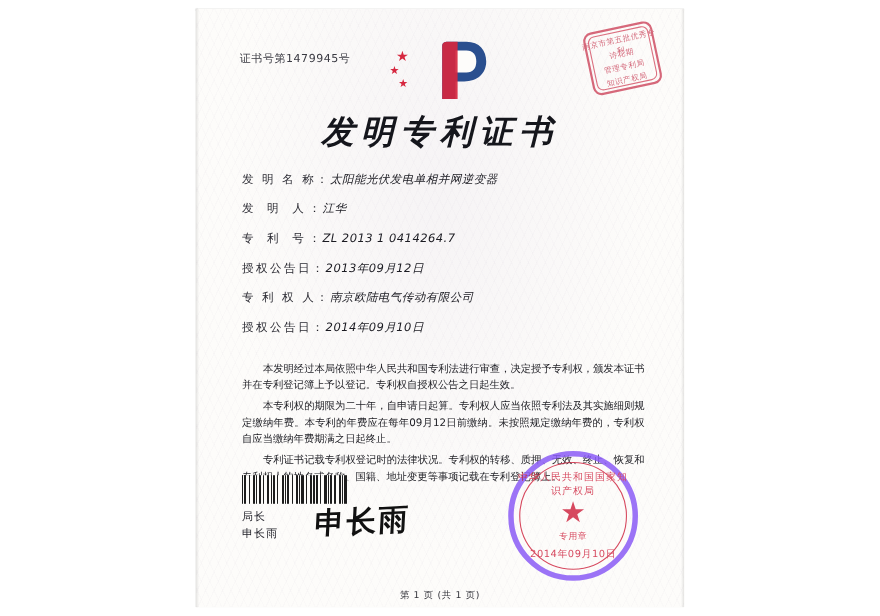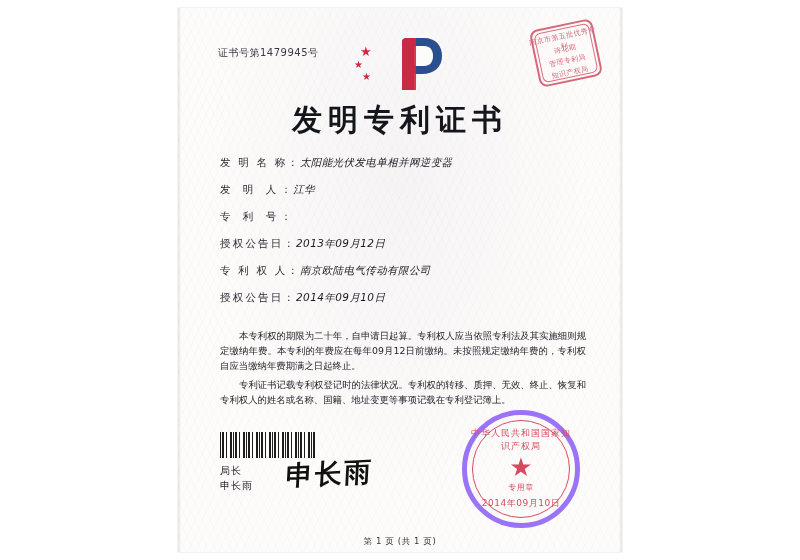--- a/index.html
+++ b/index.html
@@ -135,20 +135,21 @@
   #main-title {
     position: absolute;
     left: 0; right: 0;
     top: 92px;
     text-align: center;
     font-family: "DejaVu Serif", "Liberation Serif", serif;
     font-weight: bold;
     font-size: 30px;
     letter-spacing: 6px;
     color: #15161c;
+    font-style: italic;
   }
 
   
   #fields {
     position: absolute;
     left: 42px;
     top: 148px;
     width: 370px;
     font-size: 10.5px;
     color: #222229;
@@ -334,39 +335,41 @@
         <span class="field-value">太阳能光伏发电单相并网逆变器</span>
       </div>
       <div class="field-row">
         <span class="field-label wide">发 明 人</span>
         <span class="field-colon">：</span>
         <span class="field-value">江华</span>
       </div>
       <div class="field-row">
         <span class="field-label wide">专 利 号</span>
         <span class="field-colon">：</span>
+        <span class="field-value">ZL 2013 1 0414264.7</span>
       </div>
       <div class="field-row">
         <span class="field-label">授权公告日</span>
         <span class="field-colon">：</span>
         <span class="field-value">2013年09月12日</span>
       </div>
       <div class="field-row">
         <span class="field-label">专 利 权 人</span>
         <span class="field-colon">：</span>
         <span class="field-value">南京欧陆电气传动有限公司</span>
       </div>
       <div class="field-row">
         <span class="field-label">授权公告日</span>
         <span class="field-colon">：</span>
         <span class="field-value">2014年09月10日</span>
       </div>
     </div>
 
     <div id="body-text">
+      <p>本发明经过本局依照中华人民共和国专利法进行审查，决定授予专利权，颁发本证书并在专利登记簿上予以登记。专利权自授权公告之日起生效。</p>
       <p>本专利权的期限为二十年，自申请日起算。专利权人应当依照专利法及其实施细则规定缴纳年费。本专利的年费应在每年09月12日前缴纳。未按照规定缴纳年费的，专利权自应当缴纳年费期满之日起终止。</p>
       <p>专利证书记载专利权登记时的法律状况。专利权的转移、质押、无效、终止、恢复和专利权人的姓名或名称、国籍、地址变更等事项记载在专利登记簿上。</p>
     </div>
 
     <div id="barcode"></div>
 
     <div id="director">
       <div>局长</div>
       <div>申长雨</div>
     </div>

